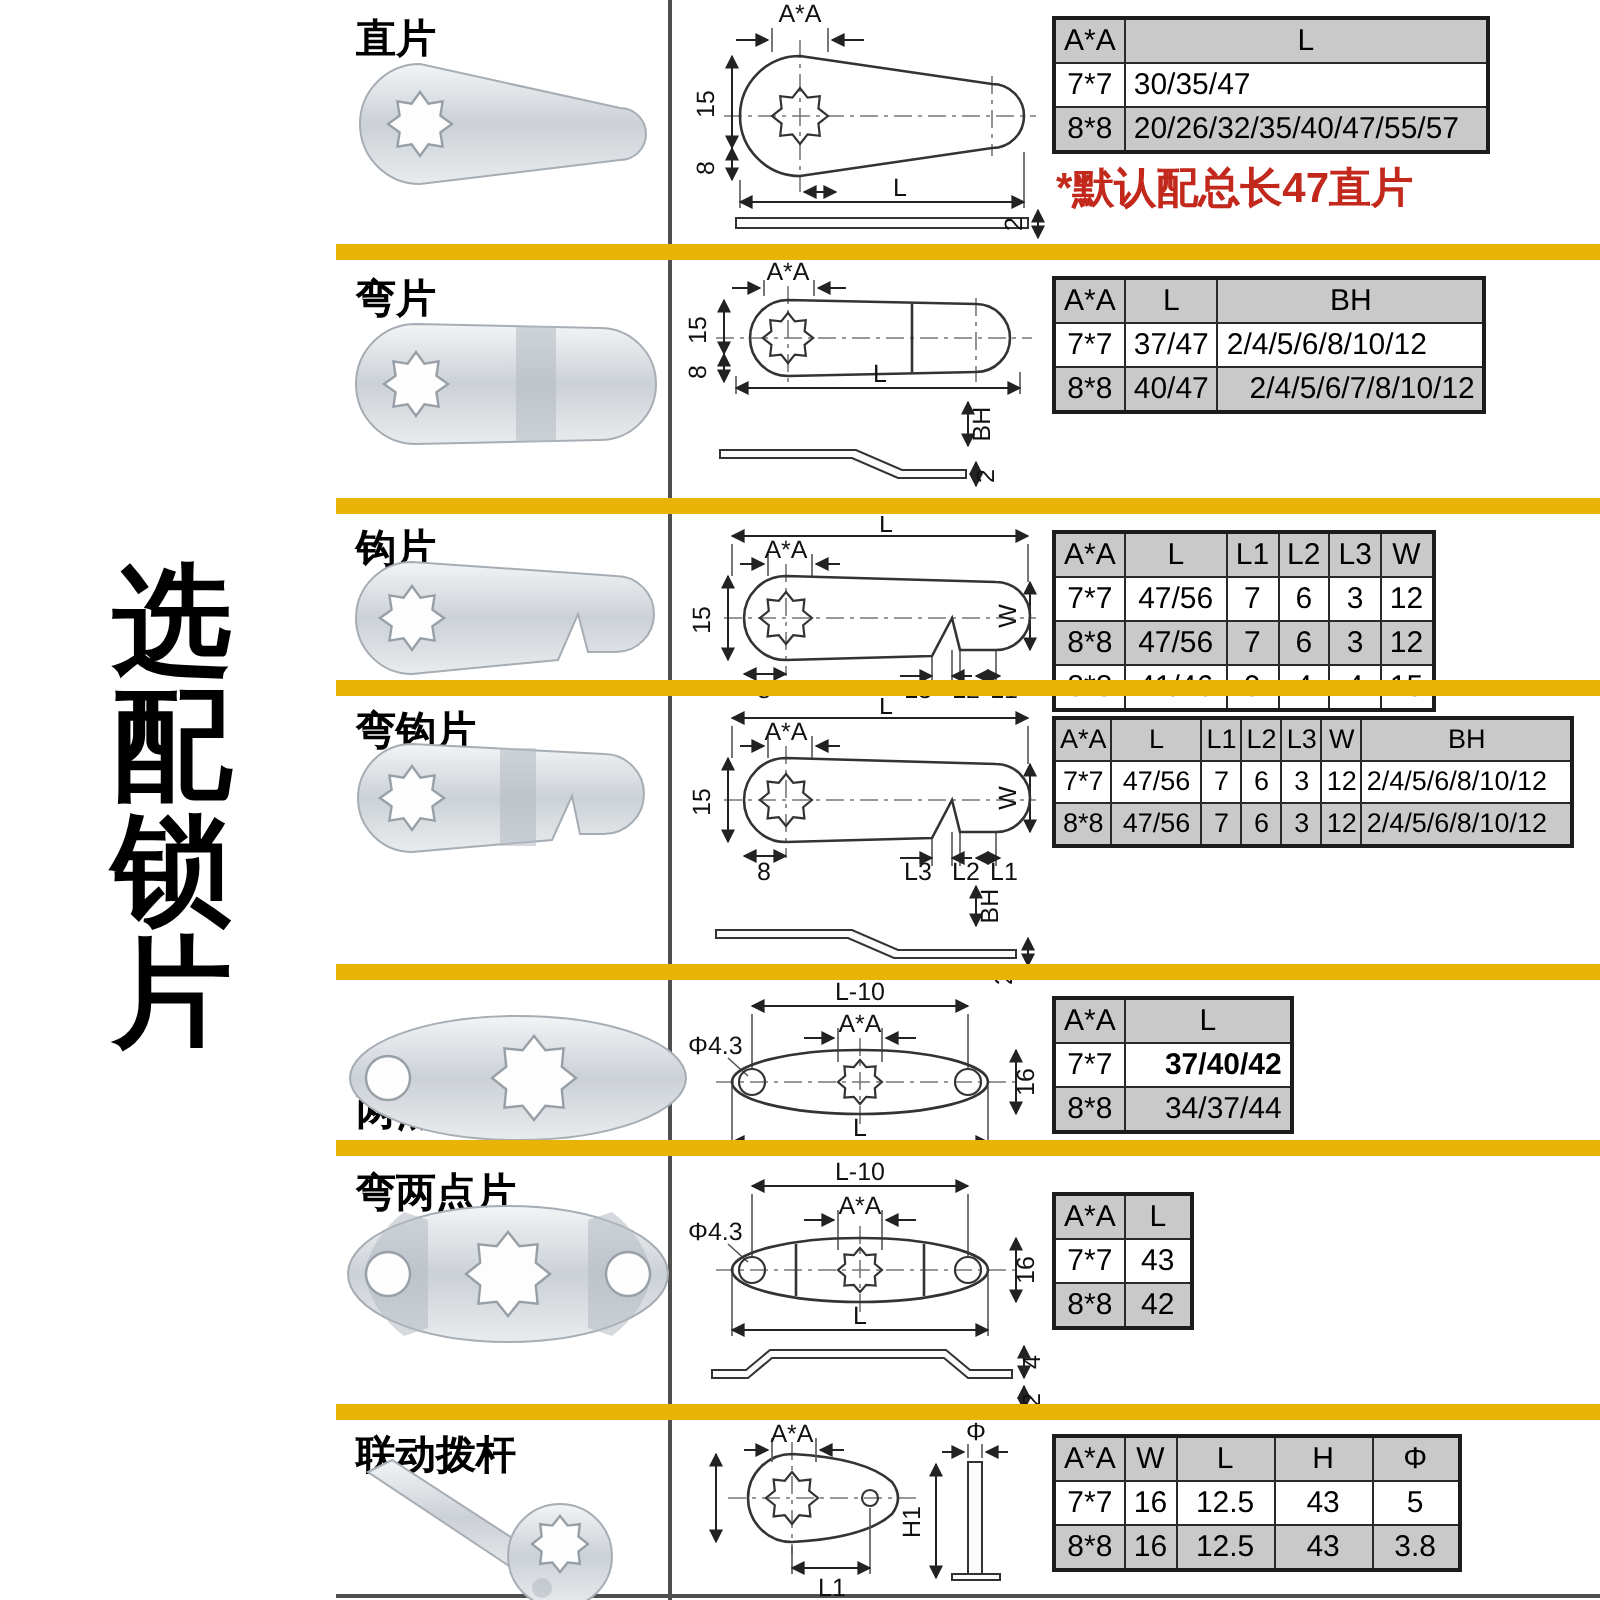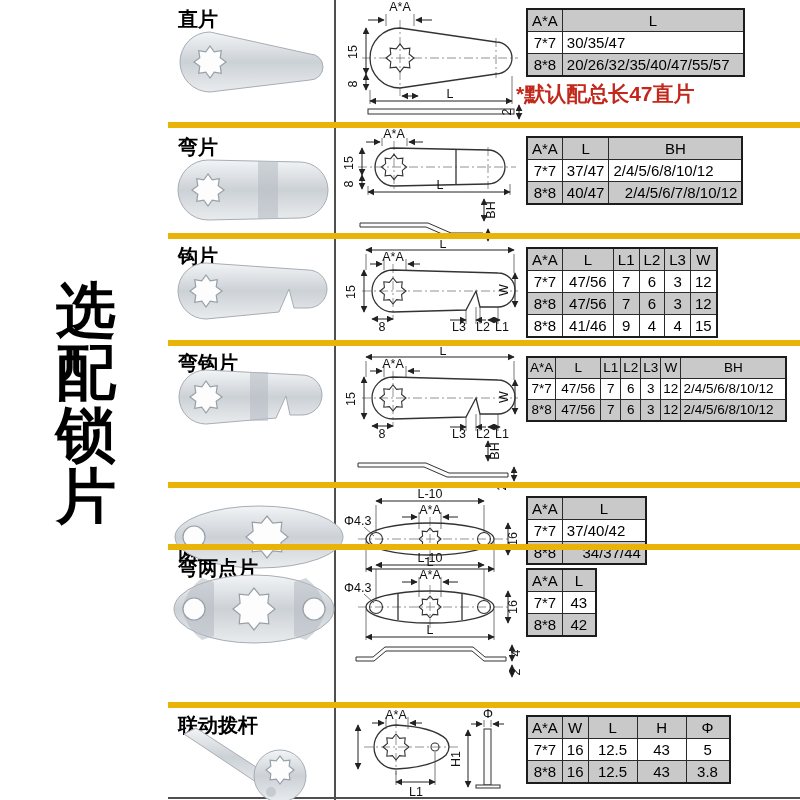--- a/index.html
+++ b/index.html
@@ -3,21 +3,21 @@
 <meta charset="utf-8">
 <style>
   html,body{margin:0;padding:0;background:#fff;}
   .page{position:relative;width:800px;height:800px;background:#fff;overflow:hidden;
         font-family:"Liberation Sans","DejaVu Sans",sans-serif;color:#111;}
   .side-title{position:absolute;left:48px;top:280px;width:76px;text-align:center;}
   .side-title span{display:block;font-size:60px;line-height:62px;font-weight:700;color:#000;}
   .vline{position:absolute;left:334px;top:0;width:2px;height:800px;background:#4f4f4f;}
   .hline-bottom{position:absolute;left:168px;top:797px;width:632px;height:2px;background:#4f4f4f;}
   .row{position:absolute;left:168px;width:632px;}
-  .row.bordered{border-top:6px solid #eab308;}
+  .row.bordered{border-top:8px solid #eab308;}
   .row-label{position:absolute;left:10px;font-size:20px;font-weight:700;color:#000;white-space:nowrap;}
   .photo,.draw{position:absolute;}
   .photo .body{fill:url(#metal);stroke:#a6adb4;stroke-width:1;}
   .photo .hole{fill:#fdfdfd;stroke:#98a0a7;stroke-width:1.2;}
   .photo .shade{fill:#b3bac1;opacity:.55;}
   .draw .ol{fill:none;stroke:#333;stroke-width:1.3;}
   .draw .st{fill:none;stroke:#333;stroke-width:1.1;}
   .draw .sv{fill:#fbfbfb;stroke:#333;stroke-width:1;}
   .draw .dim{stroke:#222;stroke-width:1;}
   .draw .ext{stroke:#555;stroke-width:.8;}
@@ -120,21 +120,21 @@
           <tr>
             <td>7*7</td>
             <td style="text-align: left;">30/35/47</td>
           </tr>
           <tr>
             <td>8*8</td>
             <td style="text-align: left;">20/26/32/35/40/47/55/57</td>
           </tr>
         </tbody>
       </table>
-    <div class="note" style="left:348px;top:80px;color:#c2281b;">*默认配总长47直片</div>
+    <div class="note" style="left:360px;top:80px;color:#c2281b;">*默认配总长47直片</div>
   </section>
 
   <section class="row bordered" style="top:122px;height:121px;">
     <div class="row-label" style="top:6px;">弯片</div>
 
     <svg class="photo" style="left:4px;top:22px;" width="160" height="80" viewBox="0 0 160 80">
       <path class="body" d="M36,10 L128,12 A28,28 0 0 1 128,68 L36,70 A30,30 0 1 1 36,10 Z"></path>
       <path class="shade" d="M86,11 L106,11 L106,69 L86,69 Z"></path>
       <polygon class="hole" points="52,40 46.2,44.2 47.3,51.3 40.2,50.2 36,56 31.8,50.2 24.7,51.3 25.8,44.2 20,40 25.8,35.8 24.7,28.7 31.8,29.8 36,24 40.2,29.8 47.3,28.7 46.2,35.8"></polygon>
     </svg>
@@ -188,21 +188,21 @@
           </tr>
           <tr>
             <td>8*8</td>
             <td>40/47</td>
             <td style="text-align: right;">2/4/5/6/7/8/10/12</td>
           </tr>
         </tbody>
       </table>
   </section>
 
-  <section class="row bordered" style="top:233px;height:94px;">
+  <section class="row bordered" style="top:249px;height:94px;">
     <div class="row-label" style="top:4px;">钩片</div>
 
     <svg class="photo" style="left:4px;top:16px;" width="160" height="72" viewBox="0 0 160 72">
       <path class="body" d="M34,8 L136,15 A19,19 0 0 1 136,53 L122,53 L117,34 L107,57 L34,64 A28,28 0 1 1 34,8 Z"></path>
       <polygon class="hole" points="50,36 44.2,40.2 45.3,47.3 38.2,46.2 34,52 29.8,46.2 22.7,47.3 23.8,40.2 18,36 23.8,31.8 22.7,24.7 29.8,25.8 34,20 38.2,25.8 45.3,24.7 44.2,31.8"></polygon>
     </svg>
 
     <svg class="draw" style="left:170px;top:1px;" width="185" height="92" viewBox="0 0 185 92">
       <g>
         <line class="cl" x1="24" y1="51" x2="180" y2="51"></line>
@@ -408,31 +408,31 @@
     <table class="spec t5" style="left:358px;top:8px;">
         <thead>
           <tr>
             <th>A*A</th>
             <th>L</th>
           </tr>
         </thead>
         <tbody>
           <tr>
             <td>7*7</td>
-            <td style="text-align: left;">37/40/42</td>
+            <td style="text-align: right; font-weight: bold;">37/40/42</td>
           </tr>
           <tr>
             <td>8*8</td>
             <td style="text-align: right;">34/37/44</td>
           </tr>
         </tbody>
       </table>
   </section>
 
-  <section class="row bordered" style="top:544px;height:132px;">
+  <section class="row bordered" style="top:570px;height:132px;">
     <div class="row-label" style="top:5px;">弯两点片</div>
 
     <svg class="photo" style="left:4px;top:20px;" width="165" height="78" viewBox="0 0 165 78">
       <ellipse class="body" cx="82" cy="39" rx="80" ry="34"></ellipse>
       <path class="shade" d="M30,8 Q14,20 10,39 Q14,58 30,70 L42,66 L42,12 Z"></path>
       <path class="shade" d="M134,8 Q150,20 154,39 Q150,58 134,70 L122,66 L122,12 Z"></path>
       <circle class="hole" cx="22" cy="39" r="11"></circle>
       <circle class="hole" cx="142" cy="39" r="11"></circle>
       <polygon class="hole" points="103,39 95.9,44.7 96.8,53.8 87.7,52.9 82,60 76.3,52.9 67.2,53.8 68.1,44.7 61,39 68.1,33.3 67.2,24.2 76.3,25.1 82,18 87.7,25.1 96.8,24.2 95.9,33.3"></polygon>
     </svg>

